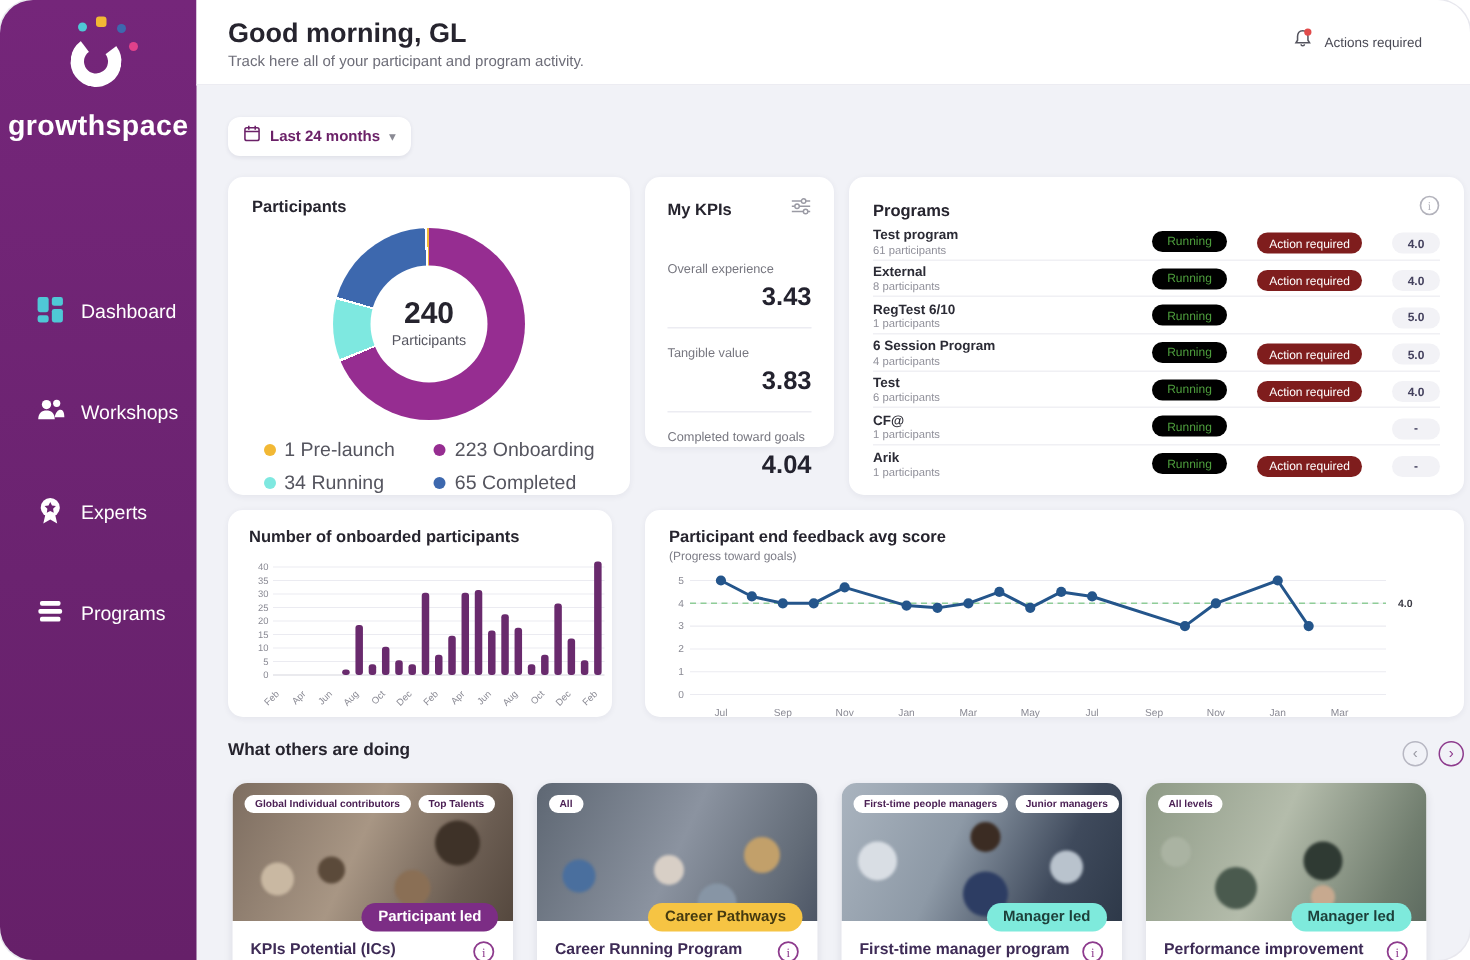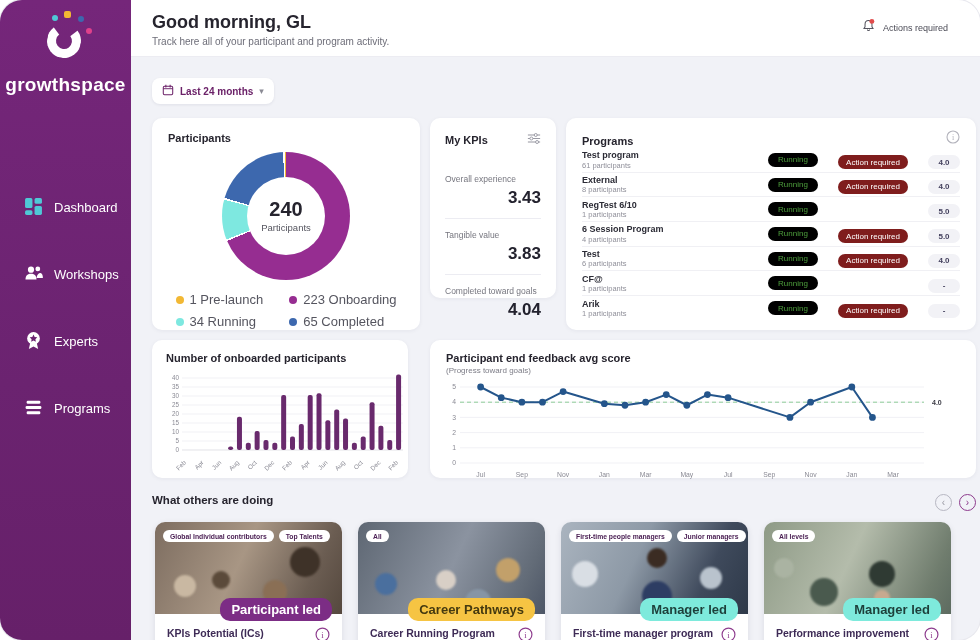--- a/index.html
+++ b/index.html
@@ -100,21 +100,21 @@
   .car-prev{ border:1px solid #b7b7c2; color:#9a9aa4; }
   .car-next{ border:1px solid #8D3B8D; color:#8D3B8D; }
 
   .others-row{ position:absolute; left:24px; top:465px; display:flex; gap:16px; }
   .ocard{ width:187px; border-radius:10px; background:#fff; overflow:hidden;
           box-shadow:0 2px 6px rgba(30,30,60,.10); }
   .ophoto{ position:relative; height:92px; }
   .ophoto .blob{ position:absolute; border-radius:50%; filter:blur(1px); }
   .otags{ position:absolute; left:8px; top:8px; display:flex; gap:5px; flex-wrap:wrap; }
   .otag{ background:#fff; color:#4c2155; font-size:6.8px; font-weight:bold; padding:2.5px 7px; border-radius:9px; }
-  .obadge{ position:absolute; right:10px; bottom:-7px; font-size:13px; font-weight:bold;
+  .obadge{ position:absolute; right:10px; bottom:-7px; font-size:10px; font-weight:bold;
            padding:4px 11px; border-radius:10px; }
   .badge-purple{ background:#7C2D85; color:#fff; }
   .badge-yellow{ background:#F6C443; color:#453a10; }
   .badge-teal{ background:#7EEADC; color:#1d3f3a; }
   .obody{ padding:13px 12px 4px; }
   .orow{ display:flex; align-items:flex-start; justify-content:space-between; gap:6px; }
   .otitle{ font-size:10.5px; font-weight:bold; color:#3E2B56; line-height:1.25; }
 
   .photo-1{ background:linear-gradient(115deg,#7d6d60,#a89684 45%,#6b5d52 80%,#55483e); }
   .photo-2{ background:linear-gradient(115deg,#5e6773,#8b93a0 50%,#626b77 85%,#4d5666); }

